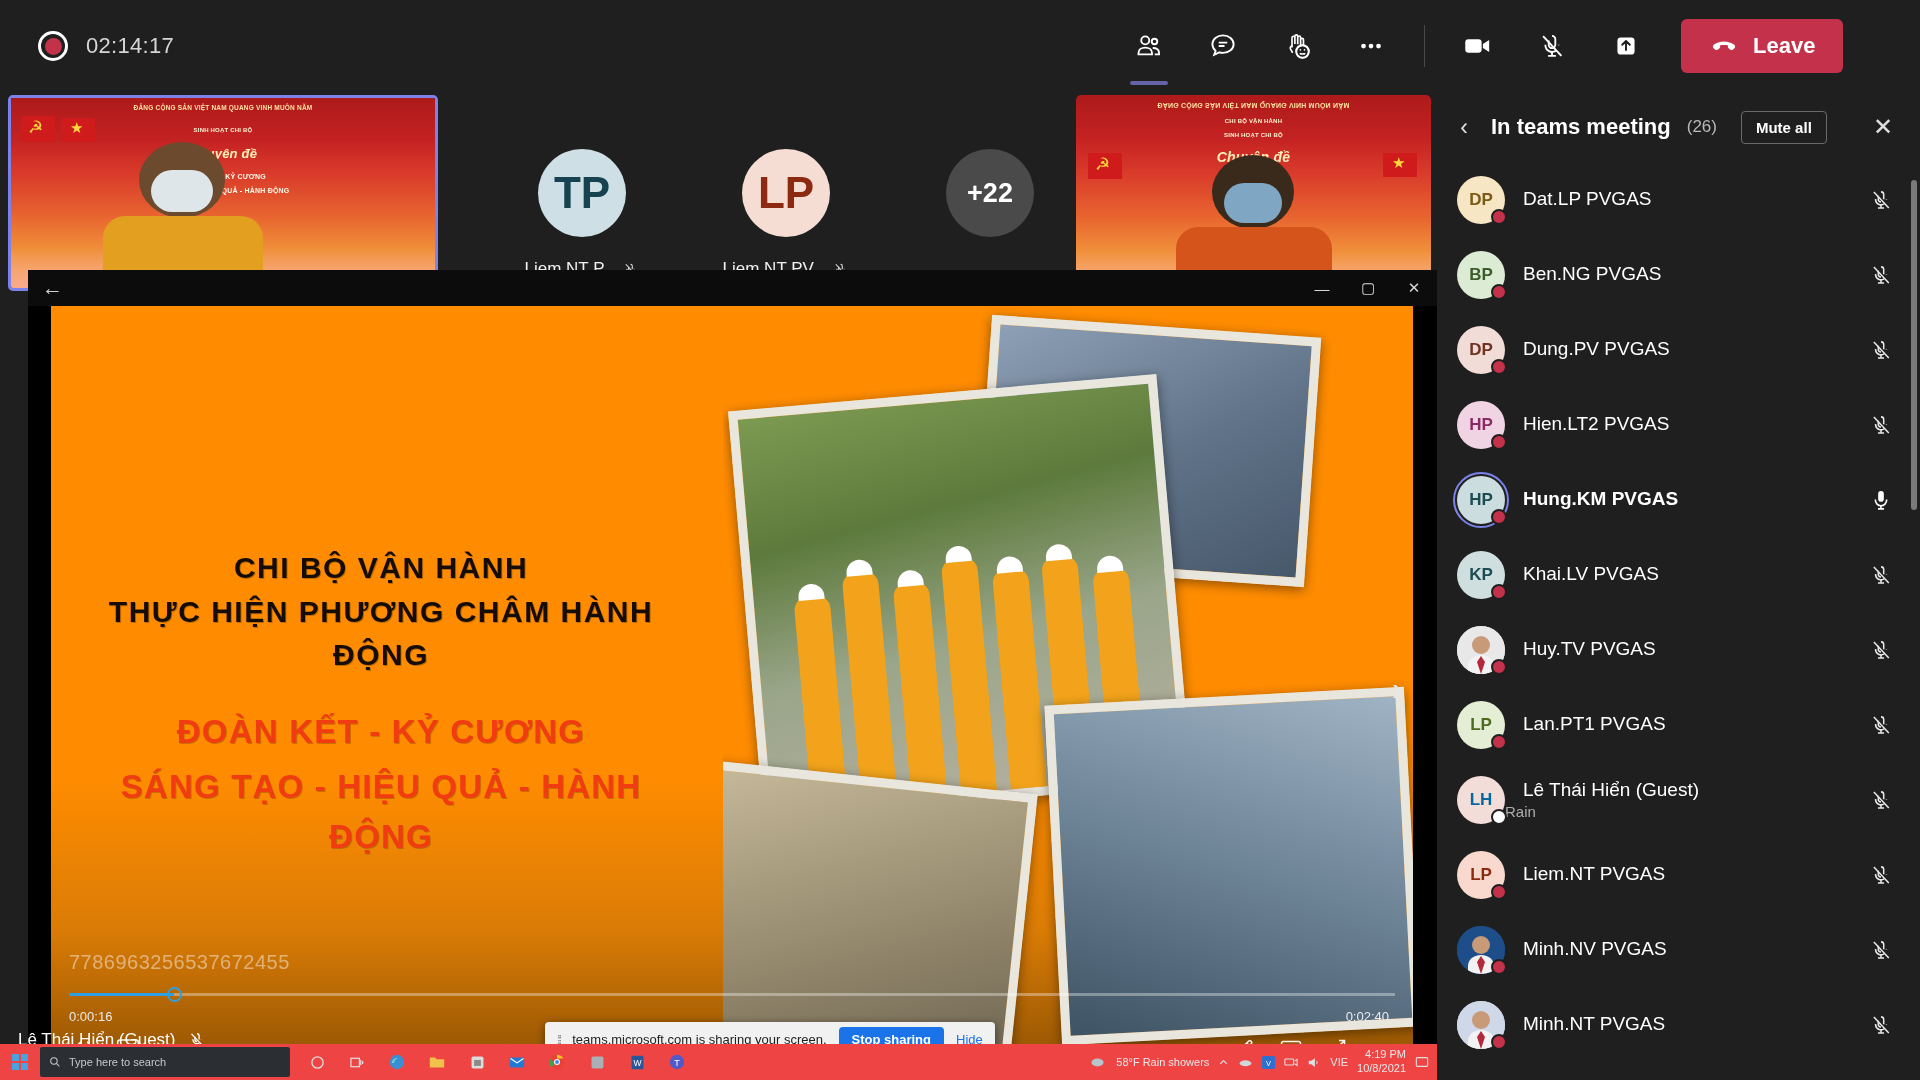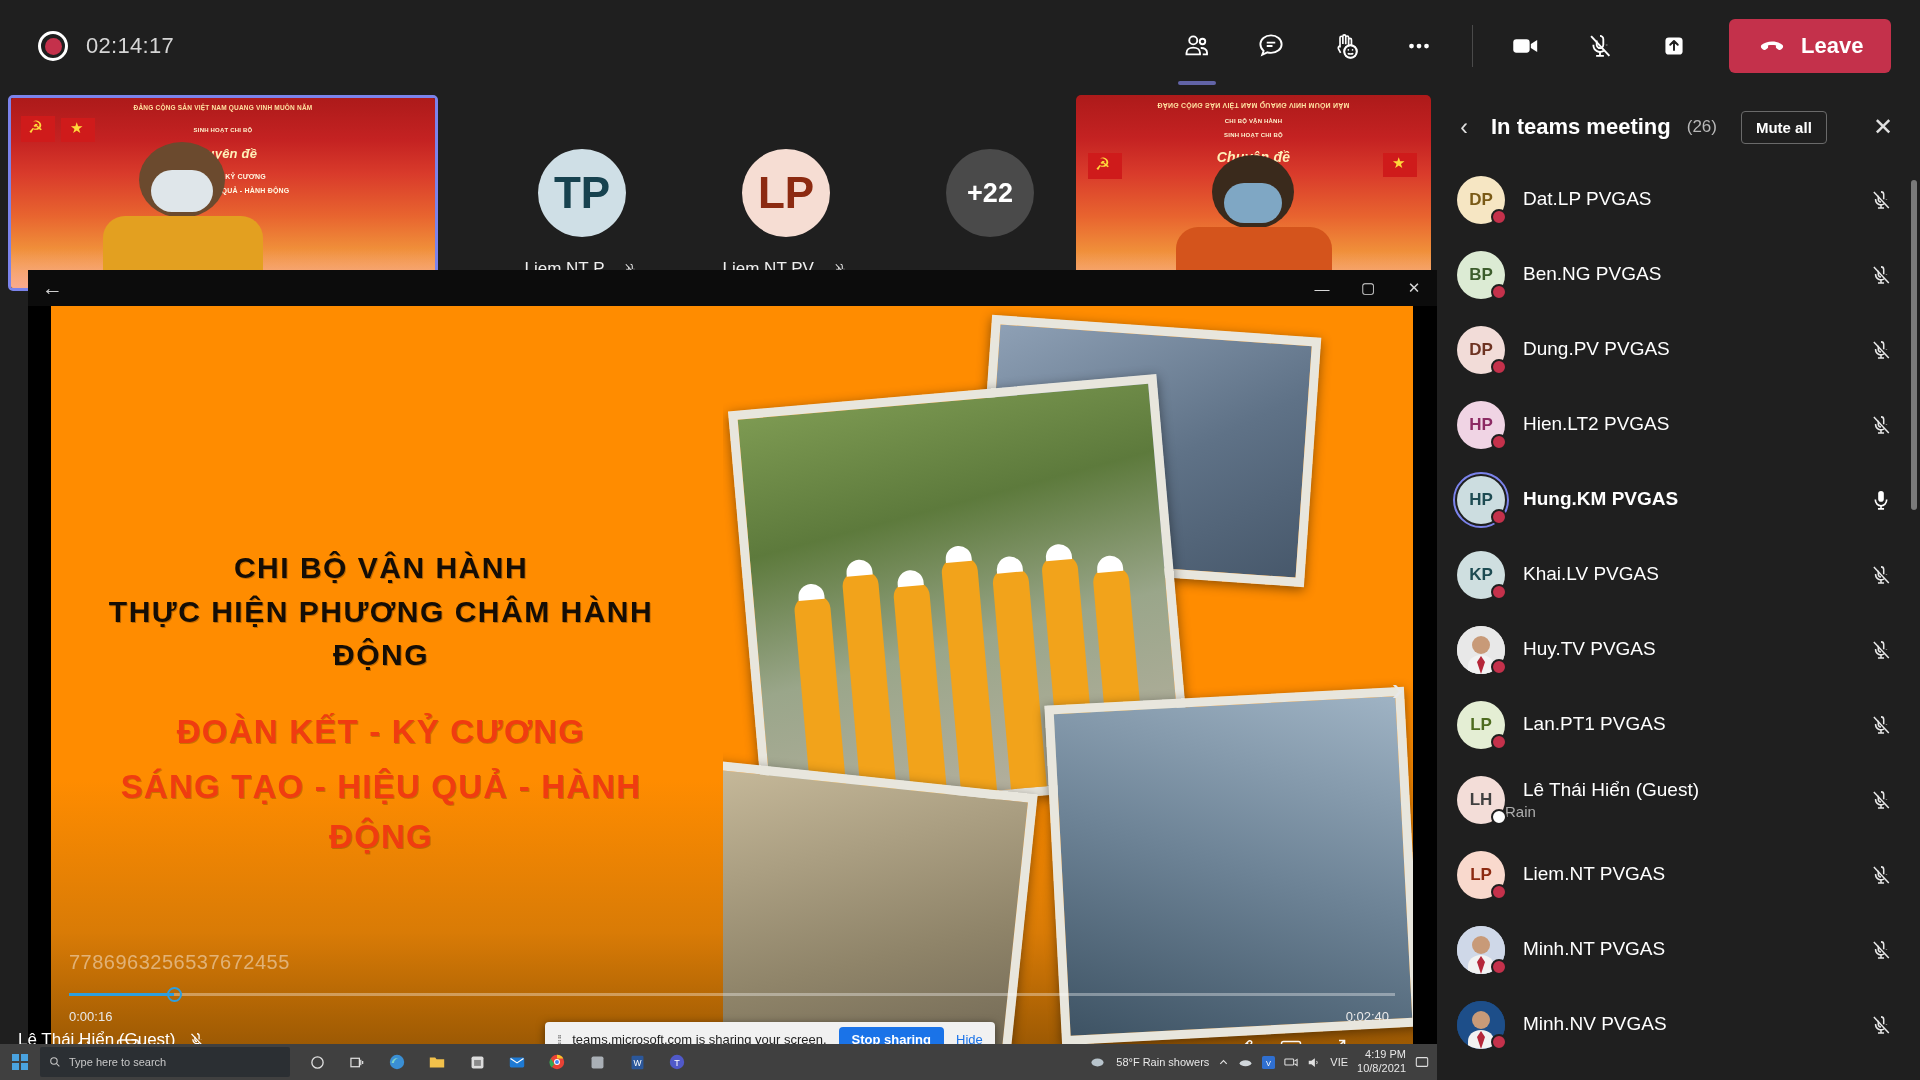--- a/index.html
+++ b/index.html
@@ -10,21 +10,21 @@
 
   
   .topbar { position:absolute; left:0; top:0; width:1920px; height:92px; background:#1f1f1f;
     display:flex; align-items:center; }
   .rec-group { display:flex; align-items:center; gap:18px; margin-left:38px; }
   .rec-dot { width:30px; height:30px; border-radius:50%; border:3px solid #fff; background:#1f1f1f;
     display:flex; align-items:center; justify-content:center; }
   .rec-dot i { display:block; width:17px; height:17px; border-radius:50%; background:#c4314b; }
   .rec-time { font-size:22px; color:#d6d6d6; letter-spacing:.3px; }
 
-  .center-ctrls { position:absolute; left:1160px; top:0; height:92px; display:flex; align-items:center; gap:0; }
+  .center-ctrls { position:absolute; left:1112px; top:0; height:92px; display:flex; align-items:center; gap:0; }
   .tbtn { width:74px; height:62px; display:flex; align-items:center; justify-content:center;
     border-radius:6px; cursor:pointer; position:relative; }
   .tbtn.active::after { content:""; position:absolute; bottom:-8px; left:18px; width:38px; height:4px;
     border-radius:2px; background:#6264a7; }
   .divider { width:1px; height:42px; background:#4a4a4a; margin:0 16px; }
 
   .leave-btn { height:54px; padding:0 28px; background:#c4314b; border-radius:6px; display:flex;
     align-items:center; gap:14px; cursor:pointer; margin-left:18px; }
   .leave-btn span { font-size:22px; font-weight:600; color:#fff; }
 
@@ -113,21 +113,21 @@
   .grip { color:#888; font-size:13px; letter-spacing:-2px; }
   .stopshare { background:#1a73e8; color:#fff; border-radius:4px; padding:5px 13px; font-size:13px;
     font-weight:600; cursor:pointer; }
   .hidelink { color:#1a73e8; font-size:13px; cursor:pointer; }
 
   
   .selflabel { position:absolute; left:18px; bottom:30px; display:flex; align-items:center; gap:12px;
     font-size:17px; color:#fff; z-index:7; }
 
   
-  .taskbar { position:absolute; left:0; bottom:0; width:1437px; height:36px; background:#404040;
+  .taskbar { position:absolute; left:0; bottom:0; width:1437px; height:36px; background:#ef4444;
     display:flex; align-items:center; z-index:9; }
   .tb-start { width:40px; display:flex; align-items:center; justify-content:center; }
   .tb-search { width:250px; height:30px; background:#2b2f33; border-radius:2px; display:flex;
     align-items:center; gap:8px; padding:0 9px; font-size:11px; color:#c8c8c8; }
   .tb-icons { display:flex; align-items:center; gap:10px; margin-left:12px; }
   .tbi { width:30px; height:30px; border-radius:3px; display:flex; align-items:center; justify-content:center;
     font-size:15px; cursor:pointer; }
   .tb-tray { margin-left:auto; display:flex; align-items:center; gap:9px; padding-right:8px;
     font-size:11px; color:#e8e8e8; }
   .tb-clock { text-align:right; line-height:1.25; font-size:11px; }
@@ -724,21 +724,21 @@
             <svg width="26" height="26" viewBox="0 0 24 24" fill="none" stroke="#e8e8e8" stroke-width="1.4">
               <path d="M12 4.5a2.5 2.5 0 0 1 2.5 2.5v4.3M9.5 8v3.3A2.5 2.5 0 0 0 12 13.8"></path>
               <path d="M7 11v.5a5 5 0 0 0 7.8 4.1M17 11.5V11"></path>
               <path d="M12 16.6v2.8M9.2 19.4h5.6"></path>
               <path d="M5.4 4.6l13.8 14.8"></path>
             </svg>
           </div>
         </div>
         <div class="prow">
           <div class="av-wrap">
-            <div class="av" style="background: rgb(243, 221, 216); color: #404040;">LH</div>
+            <div class="av" style="background: rgb(243, 221, 216); color: #0369a1;">LH</div>
             <div class="pres" style="background: rgb(255, 255, 255);"></div>
           </div>
           <div>
             <div class="pname">Lê Thái Hiển (Guest)</div>
             <div class="psub">Rain</div>
           </div>
           <div class="pmic">
             <svg width="26" height="26" viewBox="0 0 24 24" fill="none" stroke="#e8e8e8" stroke-width="1.4">
               <path d="M12 4.5a2.5 2.5 0 0 1 2.5 2.5v4.3M9.5 8v3.3A2.5 2.5 0 0 0 12 13.8"></path>
               <path d="M7 11v.5a5 5 0 0 0 7.8 4.1M17 11.5V11"></path>
@@ -747,20 +747,44 @@
             </svg>
           </div>
         </div>
         <div class="prow">
           <div class="av-wrap">
             <div class="av" style="background: rgb(249, 217, 205); color: rgb(140, 42, 17);">LP</div>
             <div class="pres" style="background: rgb(196, 49, 75);"></div>
           </div>
           <div>
             <div class="pname">Liem.NT PVGAS</div>
+          </div>
+          <div class="pmic">
+            <svg width="26" height="26" viewBox="0 0 24 24" fill="none" stroke="#e8e8e8" stroke-width="1.4">
+              <path d="M12 4.5a2.5 2.5 0 0 1 2.5 2.5v4.3M9.5 8v3.3A2.5 2.5 0 0 0 12 13.8"></path>
+              <path d="M7 11v.5a5 5 0 0 0 7.8 4.1M17 11.5V11"></path>
+              <path d="M12 16.6v2.8M9.2 19.4h5.6"></path>
+              <path d="M5.4 4.6l13.8 14.8"></path>
+            </svg>
+          </div>
+        </div>
+        <div class="prow">
+          <div class="av-wrap">
+            <div class="av" style="background: rgb(29, 78, 137); color: rgb(255, 255, 255);">
+              <svg width="48" height="48" viewBox="0 0 48 48">
+                <rect width="48" height="48" fill="#1d4e89"></rect>
+                <circle cx="24" cy="19" r="9" fill="#c89a78"></circle>
+                <path d="M24 29c-8 0-13 5-13 11v8h26v-8c0-6-5-11-13-11z" fill="#f2f2f2"></path>
+                <path d="M24 30l4 6-4 12-4-12z" fill="#b5273a"></path>
+              </svg>
+            </div>
+            <div class="pres" style="background: rgb(196, 49, 75);"></div>
+          </div>
+          <div>
+            <div class="pname">Minh.NV PVGAS</div>
           </div>
           <div class="pmic">
             <svg width="26" height="26" viewBox="0 0 24 24" fill="none" stroke="#e8e8e8" stroke-width="1.4">
               <path d="M12 4.5a2.5 2.5 0 0 1 2.5 2.5v4.3M9.5 8v3.3A2.5 2.5 0 0 0 12 13.8"></path>
               <path d="M7 11v.5a5 5 0 0 0 7.8 4.1M17 11.5V11"></path>
               <path d="M12 16.6v2.8M9.2 19.4h5.6"></path>
               <path d="M5.4 4.6l13.8 14.8"></path>
             </svg>
           </div>
         </div>
@@ -781,41 +805,17 @@
           </div>
           <div class="pmic">
             <svg width="26" height="26" viewBox="0 0 24 24" fill="none" stroke="#e8e8e8" stroke-width="1.4">
               <path d="M12 4.5a2.5 2.5 0 0 1 2.5 2.5v4.3M9.5 8v3.3A2.5 2.5 0 0 0 12 13.8"></path>
               <path d="M7 11v.5a5 5 0 0 0 7.8 4.1M17 11.5V11"></path>
               <path d="M12 16.6v2.8M9.2 19.4h5.6"></path>
               <path d="M5.4 4.6l13.8 14.8"></path>
             </svg>
           </div>
         </div>
-        <div class="prow">
-          <div class="av-wrap">
-            <div class="av" style="background: rgb(29, 78, 137); color: rgb(255, 255, 255);">
-              <svg width="48" height="48" viewBox="0 0 48 48">
-                <rect width="48" height="48" fill="#1d4e89"></rect>
-                <circle cx="24" cy="19" r="9" fill="#c89a78"></circle>
-                <path d="M24 29c-8 0-13 5-13 11v8h26v-8c0-6-5-11-13-11z" fill="#f2f2f2"></path>
-                <path d="M24 30l4 6-4 12-4-12z" fill="#b5273a"></path>
-              </svg>
-            </div>
-            <div class="pres" style="background: rgb(196, 49, 75);"></div>
-          </div>
-          <div>
-            <div class="pname">Minh.NV PVGAS</div>
-          </div>
-          <div class="pmic">
-            <svg width="26" height="26" viewBox="0 0 24 24" fill="none" stroke="#e8e8e8" stroke-width="1.4">
-              <path d="M12 4.5a2.5 2.5 0 0 1 2.5 2.5v4.3M9.5 8v3.3A2.5 2.5 0 0 0 12 13.8"></path>
-              <path d="M7 11v.5a5 5 0 0 0 7.8 4.1M17 11.5V11"></path>
-              <path d="M12 16.6v2.8M9.2 19.4h5.6"></path>
-              <path d="M5.4 4.6l13.8 14.8"></path>
-            </svg>
-          </div>
-        </div>
       </div>
     <div class="pscroll"></div>
   </div>
 
 </div>
 
 </body></html>

